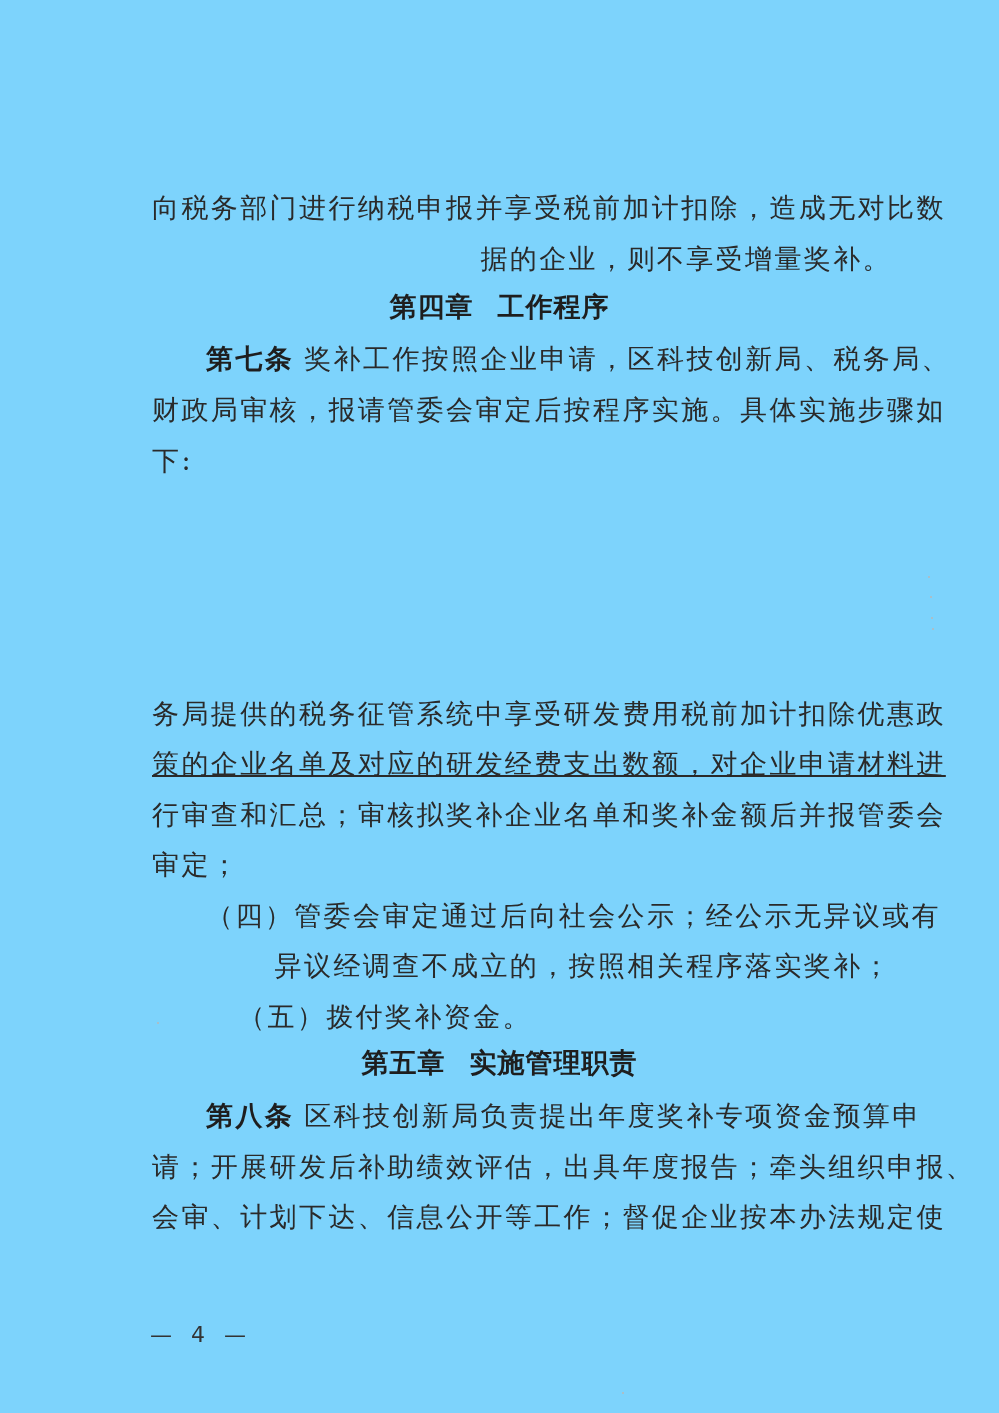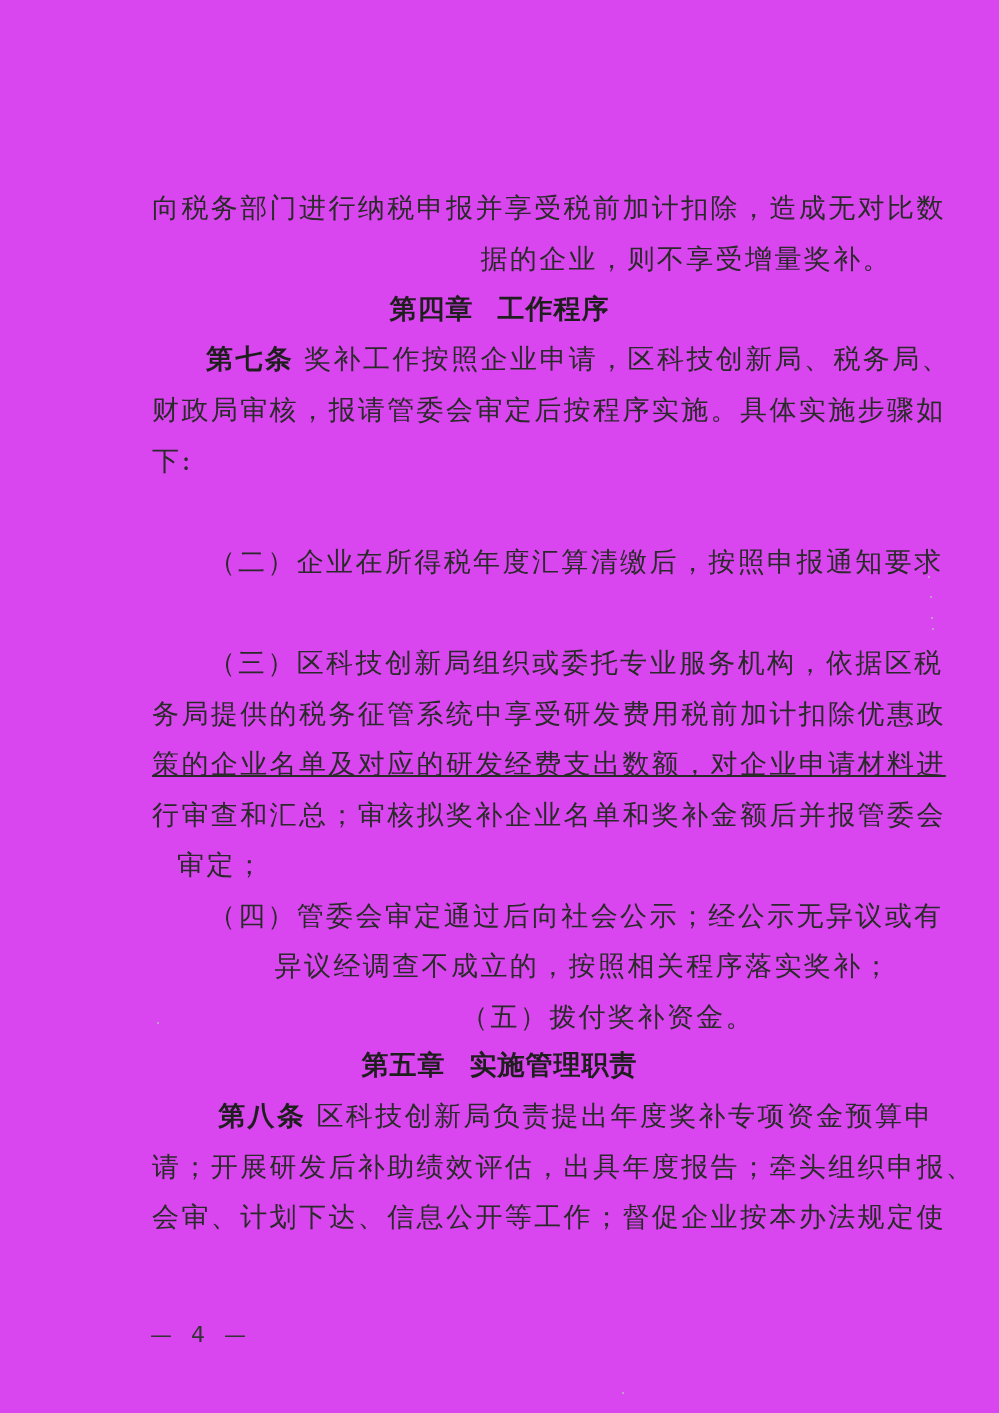--- a/index.html
+++ b/index.html
@@ -13,38 +13,38 @@
     position: relative;
     overflow: hidden;
     font-family: "DejaVu Serif", "Liberation Serif", serif;
     color: #2a2a2a;
   }
   .page {
     position: absolute;
     left: 0; top: 0;
     width: 999px;
     height: 1413px;
-    background: #d946ef;
+    background: #7dd3fc;
   }
   .line {
     position: absolute;
     left: 152px;
     width: 740px;
     font-size: 27px;
     line-height: 36px;
     white-space: nowrap;
     letter-spacing: 2.4px;
   }
-  .indent { left: 206px; text-align: center; }
+  .indent { left: 206px; }
   .heading {
     position: absolute;
     left: 0;
     width: 999px;
     text-align: center;
-    font-family: Liberation Serif, serif;
+    font-family: Liberation Mono, monospace;
     font-size: 27px;
     line-height: 36px;
     font-weight: bold;
     color: #1e1e1e;
     letter-spacing: 1px;
   }
   .heading .gap { display: inline-block; width: 24px; }
   .art-label {
     font-family: "DejaVu Sans", "Liberation Sans", sans-serif;
     font-weight: bold;
@@ -79,27 +79,25 @@
     <span>第四章</span><span class="gap"></span><span>工作程序</span>
   </div>
 
   <div class="line indent" style="top:341px;">
     <span class="art-label">第七条</span><span>奖补工作按照企业申请，区科技创新局、税务局、</span>
   </div>
   <div class="line" style="top:392px;">财政局审核，报请管委会审定后按程序实施。具体实施步骤如</div>
   <div class="line" style="top:443px;">下:</div>
 
 
-  <div class="line indent" style="top:544px;">（二）企业在所得税年度汇算清缴后，按照申报通知要求</div>
 
-  <div class="line indent" style="top:645px;">（三）区科技创新局组织或委托专业服务机构，依据区税</div>
   <div class="line" style="top:696px;">务局提供的税务征管系统中享受研发费用税前加计扣除优惠政</div>
   <div class="line" style="top:746px;text-decoration:underline;">策的企业名单及对应的研发经费支出数额，对企业申请材料进</div>
   <div class="line" style="top:797px;">行审查和汇总；审核拟奖补企业名单和奖补金额后并报管委会</div>
-  <div class="line" style="top:847px;margin-left:25px;">审定；</div>
+  <div class="line" style="top:847px;">审定；</div>
 
   <div class="line indent" style="top:898px;">（四）管委会审定通过后向社会公示；经公示无异议或有</div>
   <div class="line" style="top:948px;text-align:right;">异议经调查不成立的，按照相关程序落实奖补；</div>
 
   <div class="line indent" style="top:999px;margin-left:32px;">（五）拨付奖补资金。</div>
 
   <div class="heading" style="top:1047px;">
     <span>第五章</span><span class="gap"></span><span>实施管理职责</span>
   </div>
 

